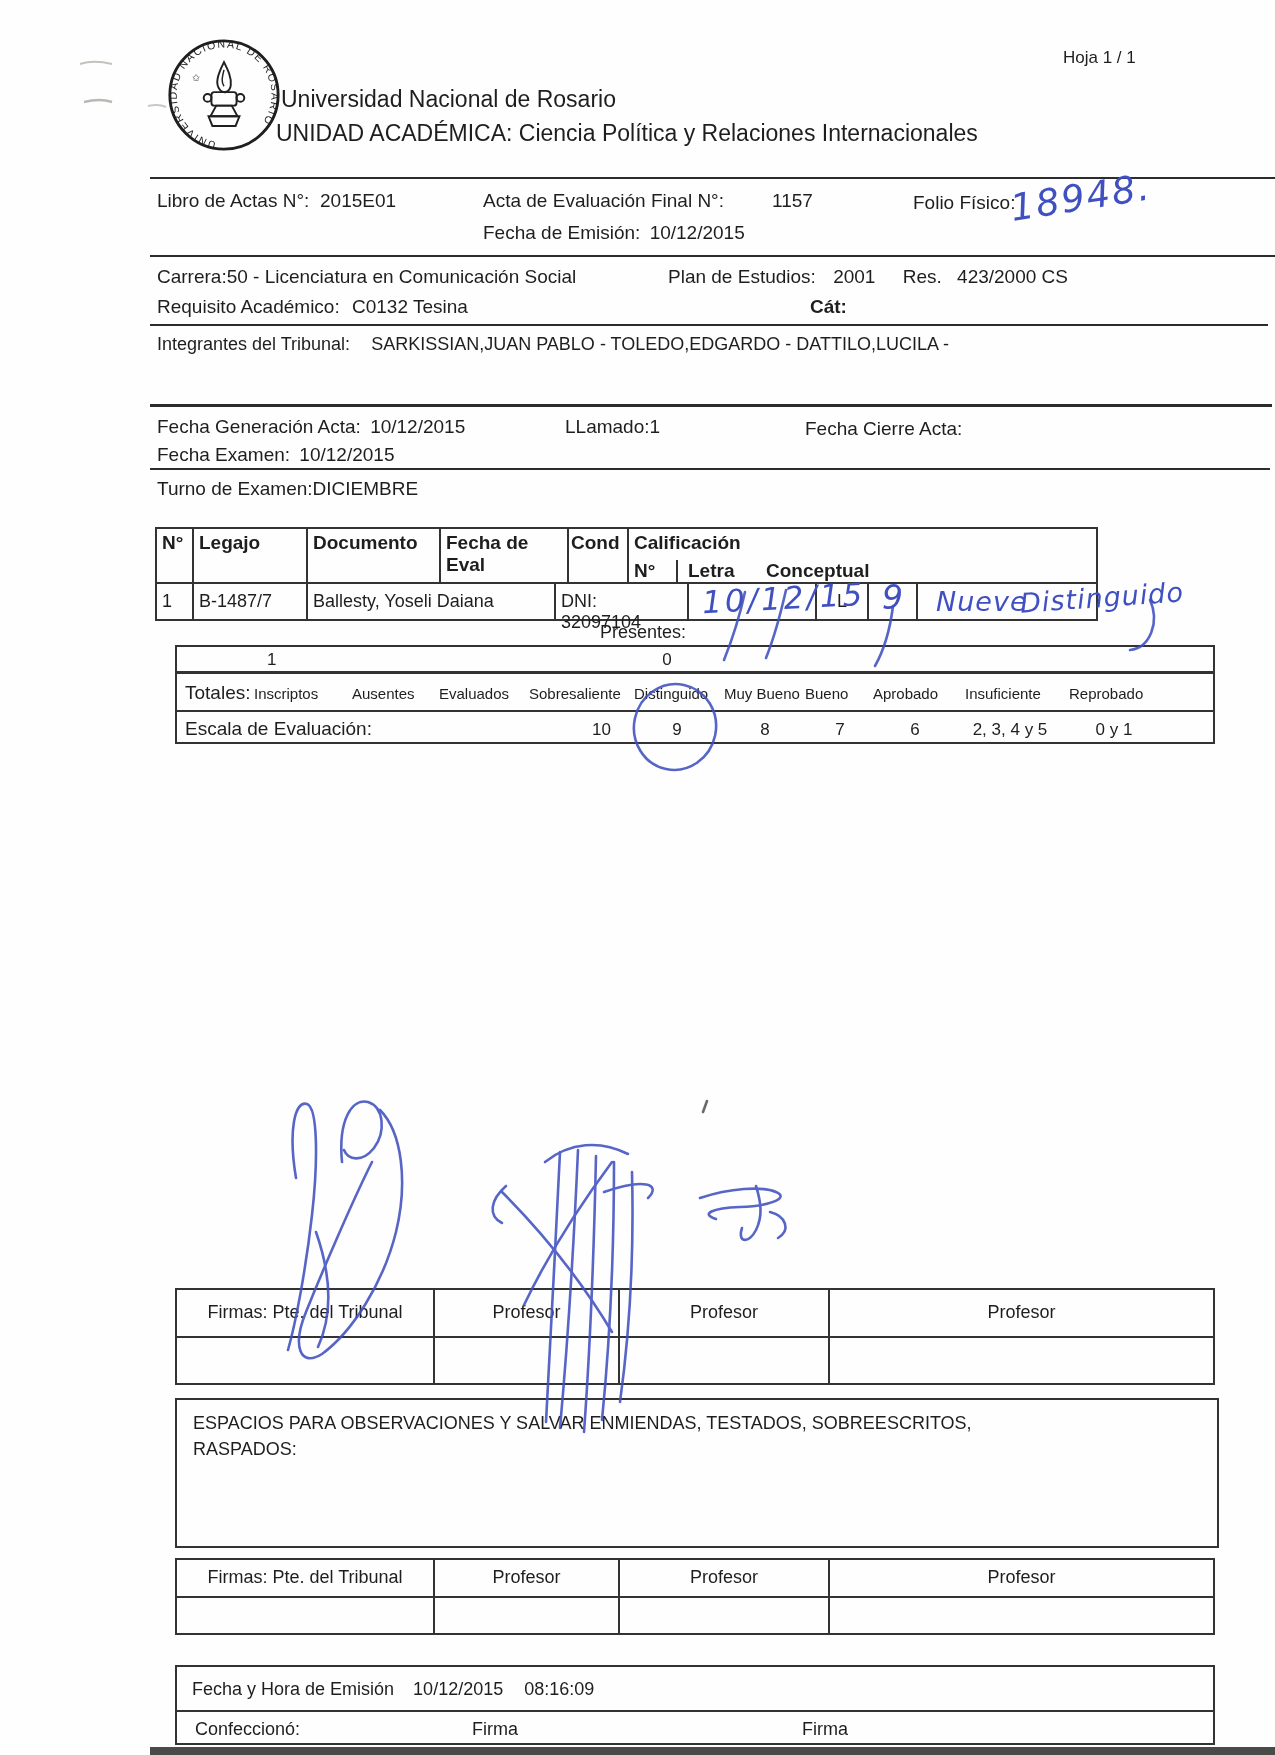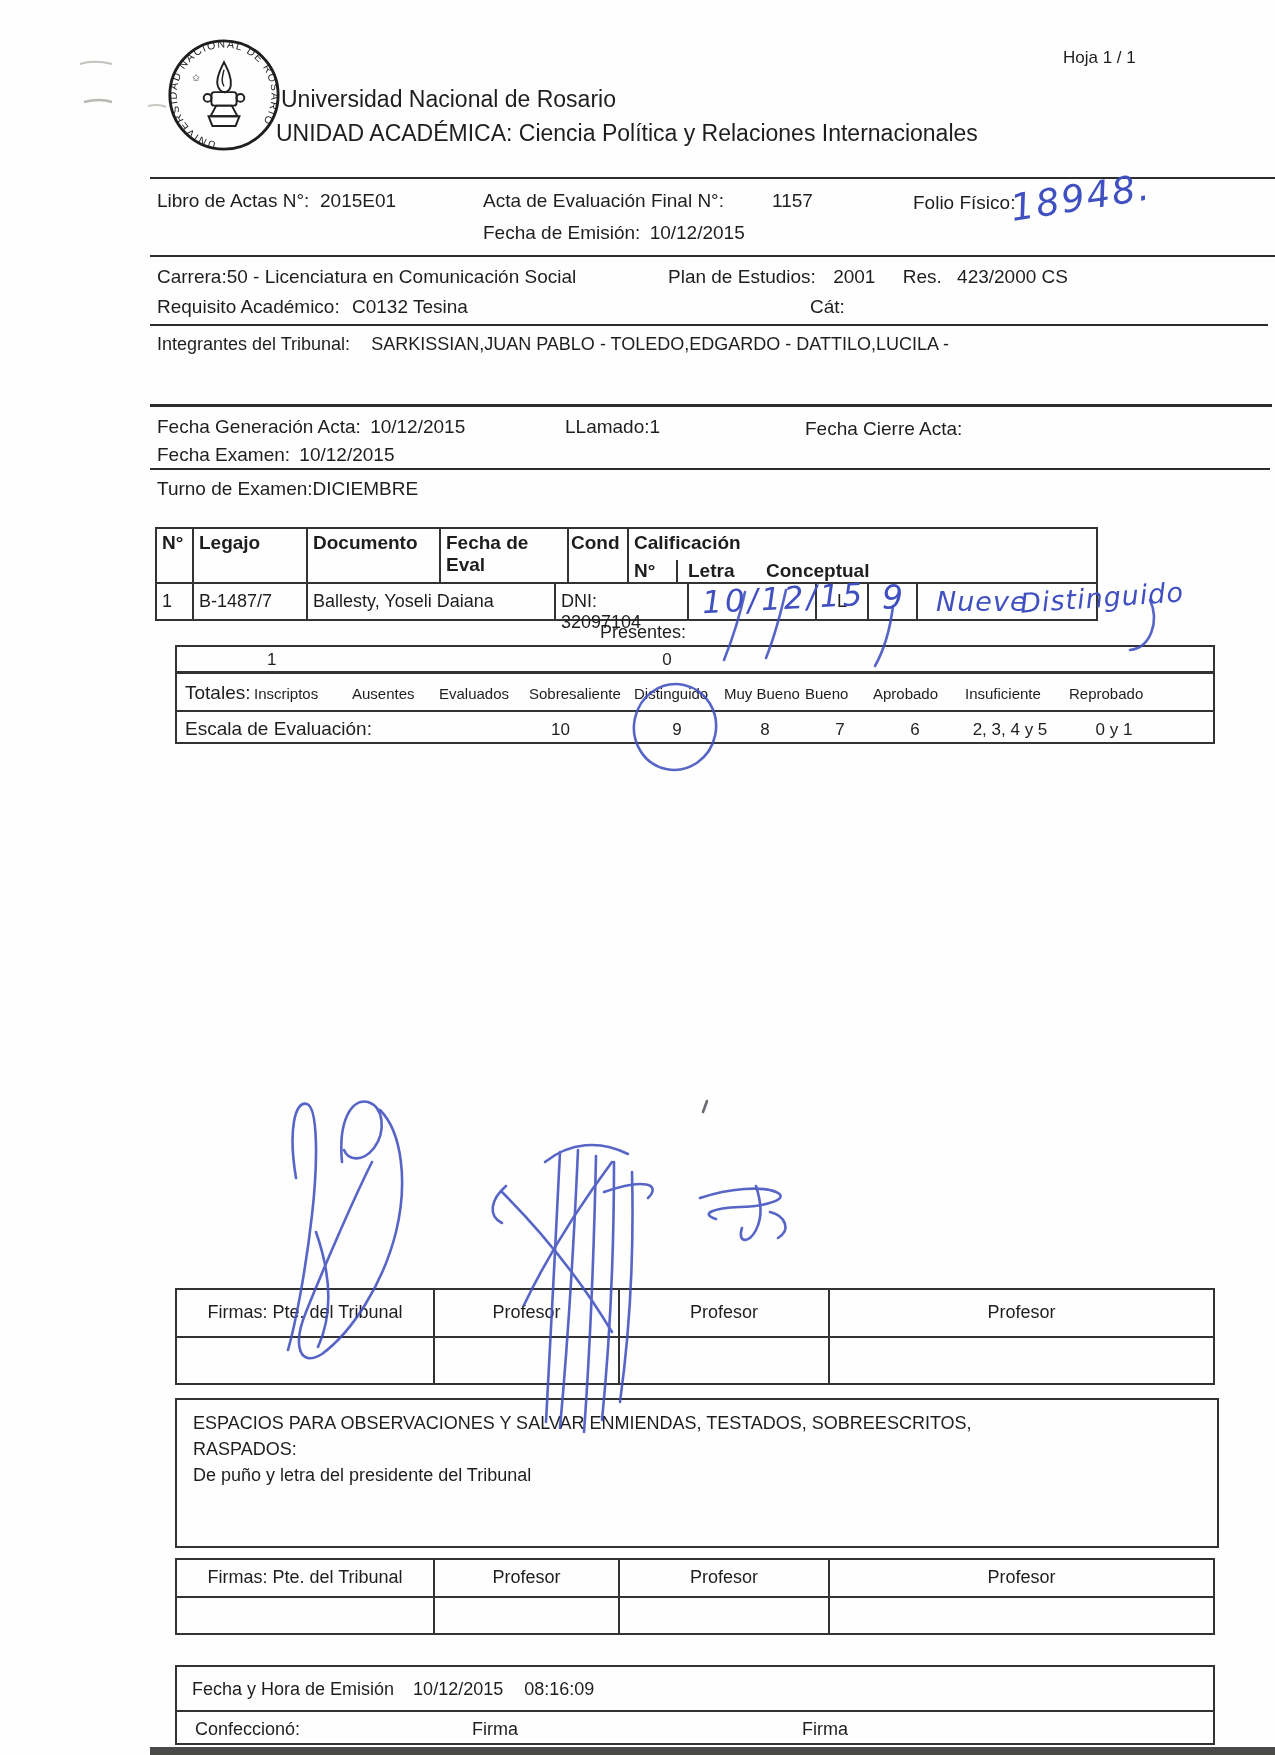--- a/index.html
+++ b/index.html
@@ -6,21 +6,21 @@
   html,body { width:1275px; height:1755px; background:#ffffff; }
   body { font-family:"Liberation Sans", sans-serif; color:#1e1e1e; }
   #page { position:relative; width:1275px; height:1755px; background:#fefefe; overflow:hidden; }
   .abs { position:absolute; }
   .hr { position:absolute; background:#2c2c2c; height:2px; }
   .t18 { font-size:18px; }
   .t19 { font-size:19px; }
   .t17 { font-size:17px; }
   .t15 { font-size:15px; }
   .t23 { font-size:23px; }
-  .b { font-weight:normal; }
+  .b { font-weight:bold; }
   .hand { font-family:"DejaVu Sans", sans-serif; font-style:italic; color:#4050c0; white-space:nowrap; }
   
   .stable { position:absolute; left:155px; top:527px; width:943px; border:2px solid #333; background:transparent; }
   .srow { display:flex; }
   .scell { border-right:2px solid #333; padding:3px 5px; overflow:visible; }
   .scell:last-child { border-right:none; }
   .shead .scell { font-weight:bold; font-size:19px; }
   .sdata { border-top:2px solid #333; }
   .sdata .scell { font-size:18px; padding-top:7px; }
   .calif-sub { display:flex; margin-top:6px; font-weight:bold; font-size:19px; }
@@ -166,21 +166,21 @@
     <span class="abs t15" style="left:262px;top:11px">Evaluados</span>
     <span class="abs t15" style="left:352px;top:11px">Sobresaliente</span>
     <span class="abs t15" style="left:457px;top:11px">Distinguido</span>
     <span class="abs t15" style="left:547px;top:11px">Muy Bueno</span>
     <span class="abs t15" style="left:628px;top:11px">Bueno</span>
     <span class="abs t15" style="left:696px;top:11px">Aprobado</span>
     <span class="abs t15" style="left:788px;top:11px">Insuficiente</span>
     <span class="abs t15" style="left:892px;top:11px">Reprobado</span>
     <div class="abs" style="left:0;top:36px;width:1036px;height:2px;background:#333"></div>
     <div class="abs t19" style="left:8px;top:44px">Escala de Evaluación:</div>
-    <span class="abs t17" style="left:374px;top:46px;width:60px;text-align:left">10</span>
+    <span class="abs t17" style="left:374px;top:46px;width:60px;text-align:right">10</span>
     <span class="abs t17" style="left:470px;top:46px;width:60px;text-align:center">9</span>
     <span class="abs t17" style="left:558px;top:46px;width:60px;text-align:center">8</span>
     <span class="abs t17" style="left:633px;top:46px;width:60px;text-align:center">7</span>
     <span class="abs t17" style="left:708px;top:46px;width:60px;text-align:center">6</span>
     <span class="abs t17" style="left:778px;top:46px;width:110px;text-align:center">2, 3, 4 y 5</span>
     <span class="abs t17" style="left:902px;top:46px;width:70px;text-align:center">0 y 1</span>
   </div>
 
   <div class="sigtable" style="left:175px;top:1288px;width:1040px;height:97px">
     <div class="sigrow sighead">
@@ -193,21 +193,20 @@
       <div class="sigcell" style="width:258px"></div>
       <div class="sigcell" style="width:185px"></div>
       <div class="sigcell" style="width:210px"></div>
       <div class="sigcell" style="flex:1"></div>
     </div>
   </div>
 
   <div class="box" style="left:175px;top:1398px;width:1044px;height:150px;padding:10px 16px;line-height:26px">
     <div class="t18">ESPACIOS PARA OBSERVACIONES Y SALVAR ENMIENDAS, TESTADOS, SOBREESCRITOS,</div>
     <div class="t18">RASPADOS:</div>
-    <div class="t18">De puño y letra del presidente del Tribunal</div>
   </div>
 
   <div class="sigtable" style="left:175px;top:1558px;width:1040px;height:77px">
     <div class="sigrow sighead">
       <div class="sigcell" style="width:258px">Firmas: Pte. del Tribunal</div>
       <div class="sigcell" style="width:185px">Profesor</div>
       <div class="sigcell" style="width:210px">Profesor</div>
       <div class="sigcell" style="flex:1">Profesor</div>
     </div>
     <div class="sigrow">

